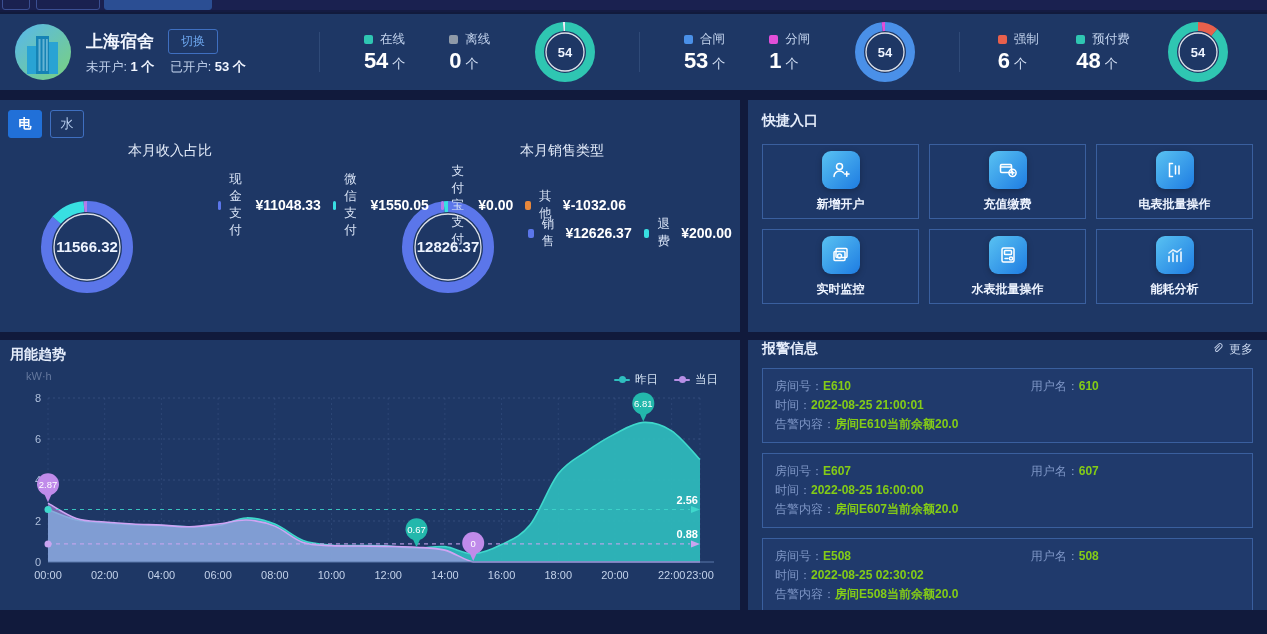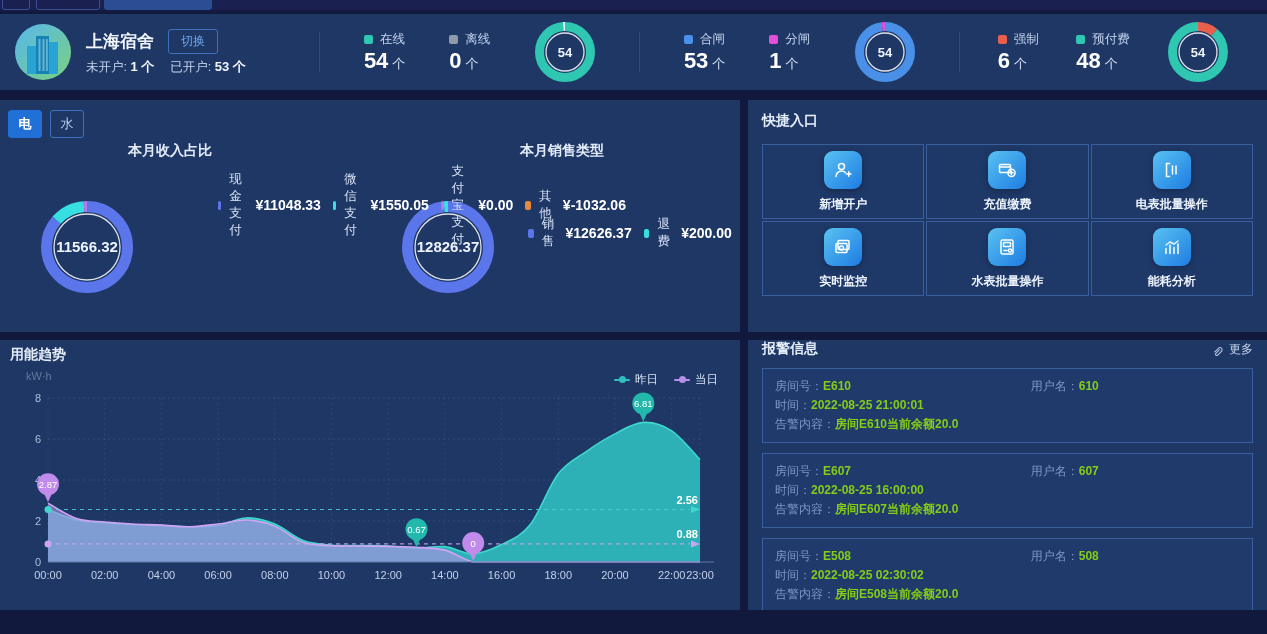--- a/index.html
+++ b/index.html
@@ -34,47 +34,47 @@
   .panel{background:#1e3765;position:relative}
   .panel-fin{height:232px}
   .panel-trend{flex:1}
   .panel-quick{height:232px;padding:12px 14px}
   .panel-alarm{flex:1;padding:0 14px;overflow:hidden}
   .p-title{font-size:14px;font-weight:bold;color:#e4ecfa}
   
   .fin-tabs{position:absolute;top:10px;left:8px;display:flex;gap:8px}
   .tab{min-width:34px;text-align:center;padding:4px 9px;font-size:13px;border-radius:3px;border:1px solid #3f6fc0;color:#bcd2f2;cursor:pointer;background:transparent}
   .tab.active{background:#2170d8;border-color:#2170d8;color:#fff;font-weight:bold}
-  .fin-title{position:absolute;top:42px;width:340px;text-align:center;font-size:14px;font-weight:bold;color:#e4ecfa}
+  .fin-title{position:absolute;top:42px;width:340px;text-align:center;font-size:14px;font-weight:normal;color:#e4ecfa}
   .fin-title.a{left:0}
   .fin-title.b{left:392px}
   .fin-donut{position:absolute;line-height:0}
   .fin-donut.a{left:40px;top:100px}
   .fin-donut.b{left:401px;top:100px}
   .fin-legend{position:absolute;display:flex;gap:12px}
   .fin-legend.a{left:218px;top:95px;width:140px}
   .fin-legend.b{left:528px;top:123px;width:192px}
   .lg-row{display:flex;align-items:center;gap:8px;height:20px}
   .lg-row .lg-label{font-size:12.5px;color:#d7e2f5}
   .lg-row .lg-val{margin-left:auto;font-size:14px;font-weight:bold;color:#fff}
   
   .trend-title{position:absolute;top:6px;left:10px}
   .trend-legend{position:absolute;top:32px;right:22px;display:flex;gap:16px;align-items:center;z-index:2}
   .lgd-item{display:flex;align-items:center;gap:5px;font-size:11.5px;color:#d6e4f4}
   .lgd-line{width:16px;height:2px;border-radius:1px;position:relative}
   .lgd-line i{position:absolute;left:4.5px;top:-2.5px;width:7px;height:7px;border-radius:50%;background:inherit}
   .trend-svg{position:absolute;left:0;top:28px}
   
-  .quick-grid{display:grid;grid-template-columns:repeat(3,1fr);gap:2px;margin-top:14px}
+  .quick-grid{display:grid;grid-template-columns:repeat(3,1fr);gap:10px;margin-top:14px}
   .quick-card{border:1px solid #3a5f9e;height:75px;display:flex;flex-direction:column;align-items:center;justify-content:center;gap:7px;cursor:pointer;background:rgba(30,60,115,.25)}
   .quick-icon{width:38px;height:38px;border-radius:9px;background:linear-gradient(135deg,#59c2f2,#1e7ce2);display:flex;align-items:center;justify-content:center;box-shadow:0 2px 6px rgba(0,0,0,.25)}
   .quick-label{font-size:12px;color:#eef4ff;font-weight:bold}
   
   .alarm-head{display:flex;justify-content:space-between;align-items:center}
-  .more-link{display:flex;align-items:flex-end;gap:4px;font-size:12px;color:#c8d6ee;cursor:pointer}
+  .more-link{display:flex;align-items:flex-start;gap:4px;font-size:12px;color:#c8d6ee;cursor:pointer}
   .alarm-card{border:1px solid #3a5f9e;background:rgba(40,70,130,.28);margin-top:10px;padding:8px 12px;font-size:12px;cursor:pointer}
   .a-row{line-height:19px;display:flex}
   .a-lbl{color:#7e96c6}
   .a-val{color:#84cc16;font-weight:bold}
   .a-col1{width:55%}
 </style>
 </head>
 <body>
 
 <div class="topbar">

